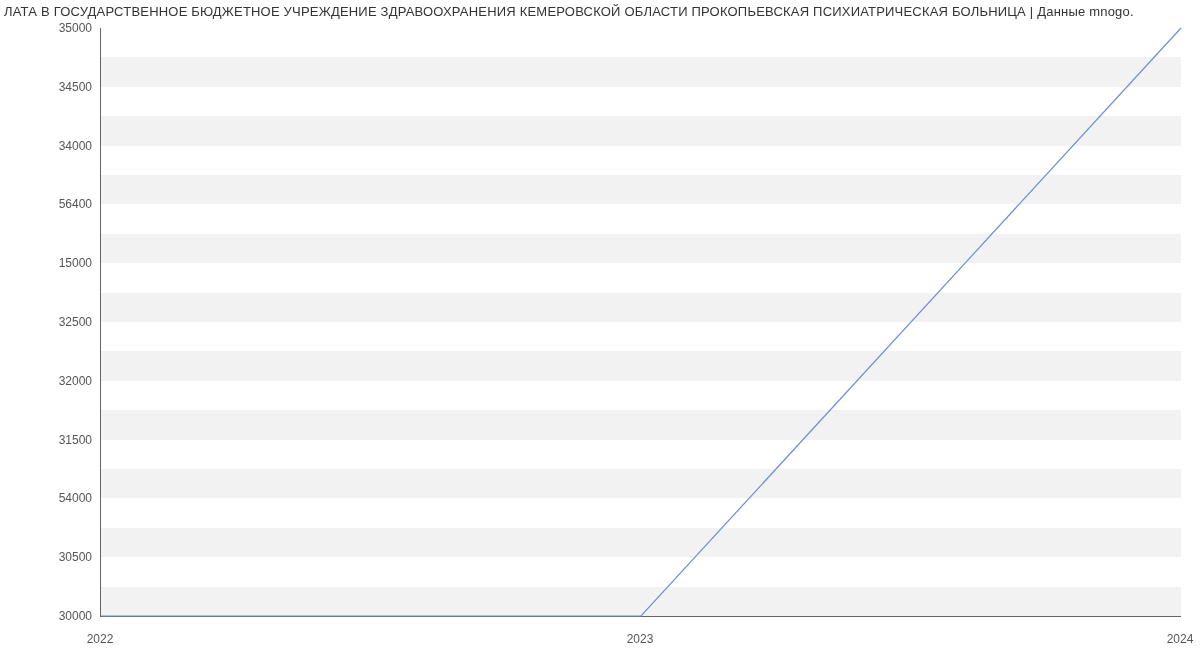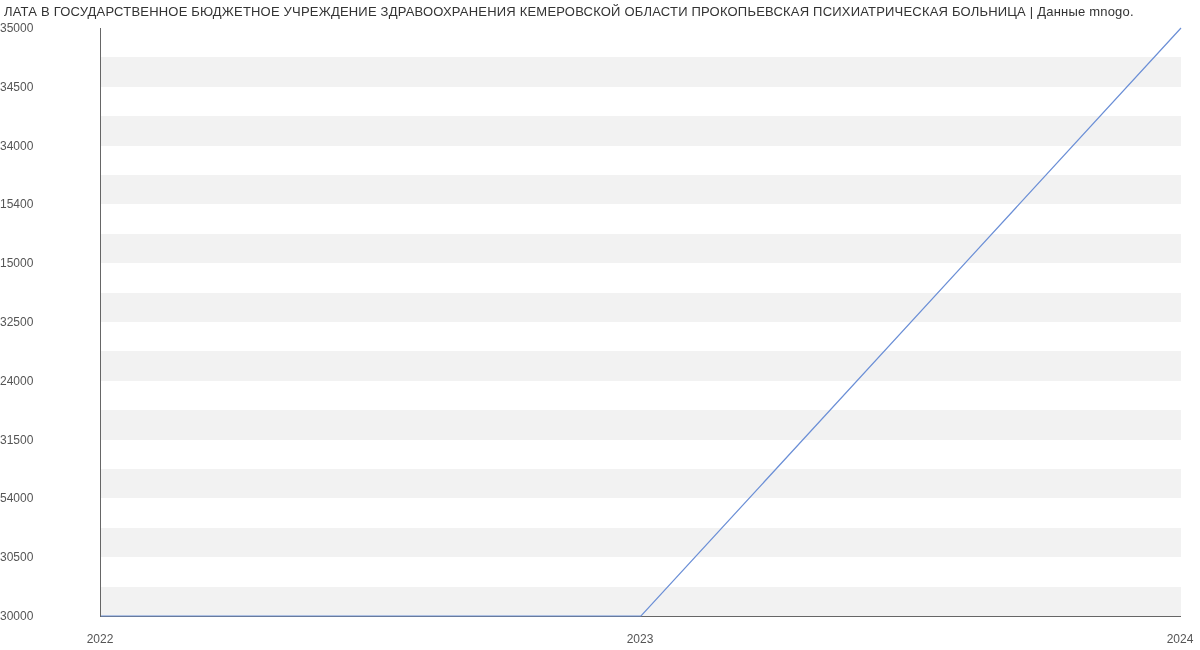--- a/index.html
+++ b/index.html
@@ -2,39 +2,39 @@
 <html><head>
 <meta charset="utf-8">
 <style>
   html,body{margin:0;padding:0;background:#fff;font-family:Arial,Helvetica,sans-serif}
   .wrap{width:1200px;height:650px;position:relative;box-sizing:border-box}
   .title{position:absolute;left:0;right:0;top:4px;height:18px;font-size:13px;
          color:#333;white-space:nowrap;overflow:hidden;padding-left:4px;letter-spacing:.2px}
   .plot{position:absolute;left:100px;top:28px;width:1080px;height:588px;
         border-left:1px solid #666;border-bottom:1px solid #666;background:#fff}
   .band{position:absolute;left:0;width:100%;height:29.4px;background:#f2f2f2}
-  .ytick{position:absolute;left:0;width:92px;font-size:12px;color:#555;
+  .ytick{position:absolute;left:0;width:92px;text-align:right;font-size:12px;color:#555;
          transform:translateY(-50%)}
   .xtick{position:absolute;top:632px;font-size:12px;color:#555;transform:translateX(-50%)}
   .line{position:absolute;left:0;top:0;width:100%;height:100%;overflow:visible}
 </style>
 </head>
 <body>
 
 <div class="wrap">
   <div class="title">ЛАТА В ГОСУДАРСТВЕННОЕ БЮДЖЕТНОЕ УЧРЕЖДЕНИЕ ЗДРАВООХРАНЕНИЯ КЕМЕРОВСКОЙ ОБЛАСТИ ПРОКОПЬЕВСКАЯ ПСИХИАТРИЧЕСКАЯ БОЛЬНИЦА | Данные mnogo.</div>
 
   <div class="ytick" style="top:616px">30000</div>
   <div class="ytick" style="top:557.2px">30500</div>
   <div class="ytick" style="top:498.4px">54000</div>
   <div class="ytick" style="top:439.6px">31500</div>
-  <div class="ytick" style="top:380.8px">24000</div>
+  <div class="ytick" style="top:380.8px">32000</div>
   <div class="ytick" style="top:322px">32500</div>
   <div class="ytick" style="top:263.2px">15000</div>
-  <div class="ytick" style="top:204.4px">15400</div>
+  <div class="ytick" style="top:204.4px">56400</div>
   <div class="ytick" style="top:145.6px">34000</div>
   <div class="ytick" style="top:86.8px">34500</div>
   <div class="ytick" style="top:28px">35000</div>
 
   <div class="xtick" style="left:100px">2022</div>
   <div class="xtick" style="left:640px">2023</div>
   <div class="xtick" style="left:1180px">2024</div>
 
   <div class="plot">
 

